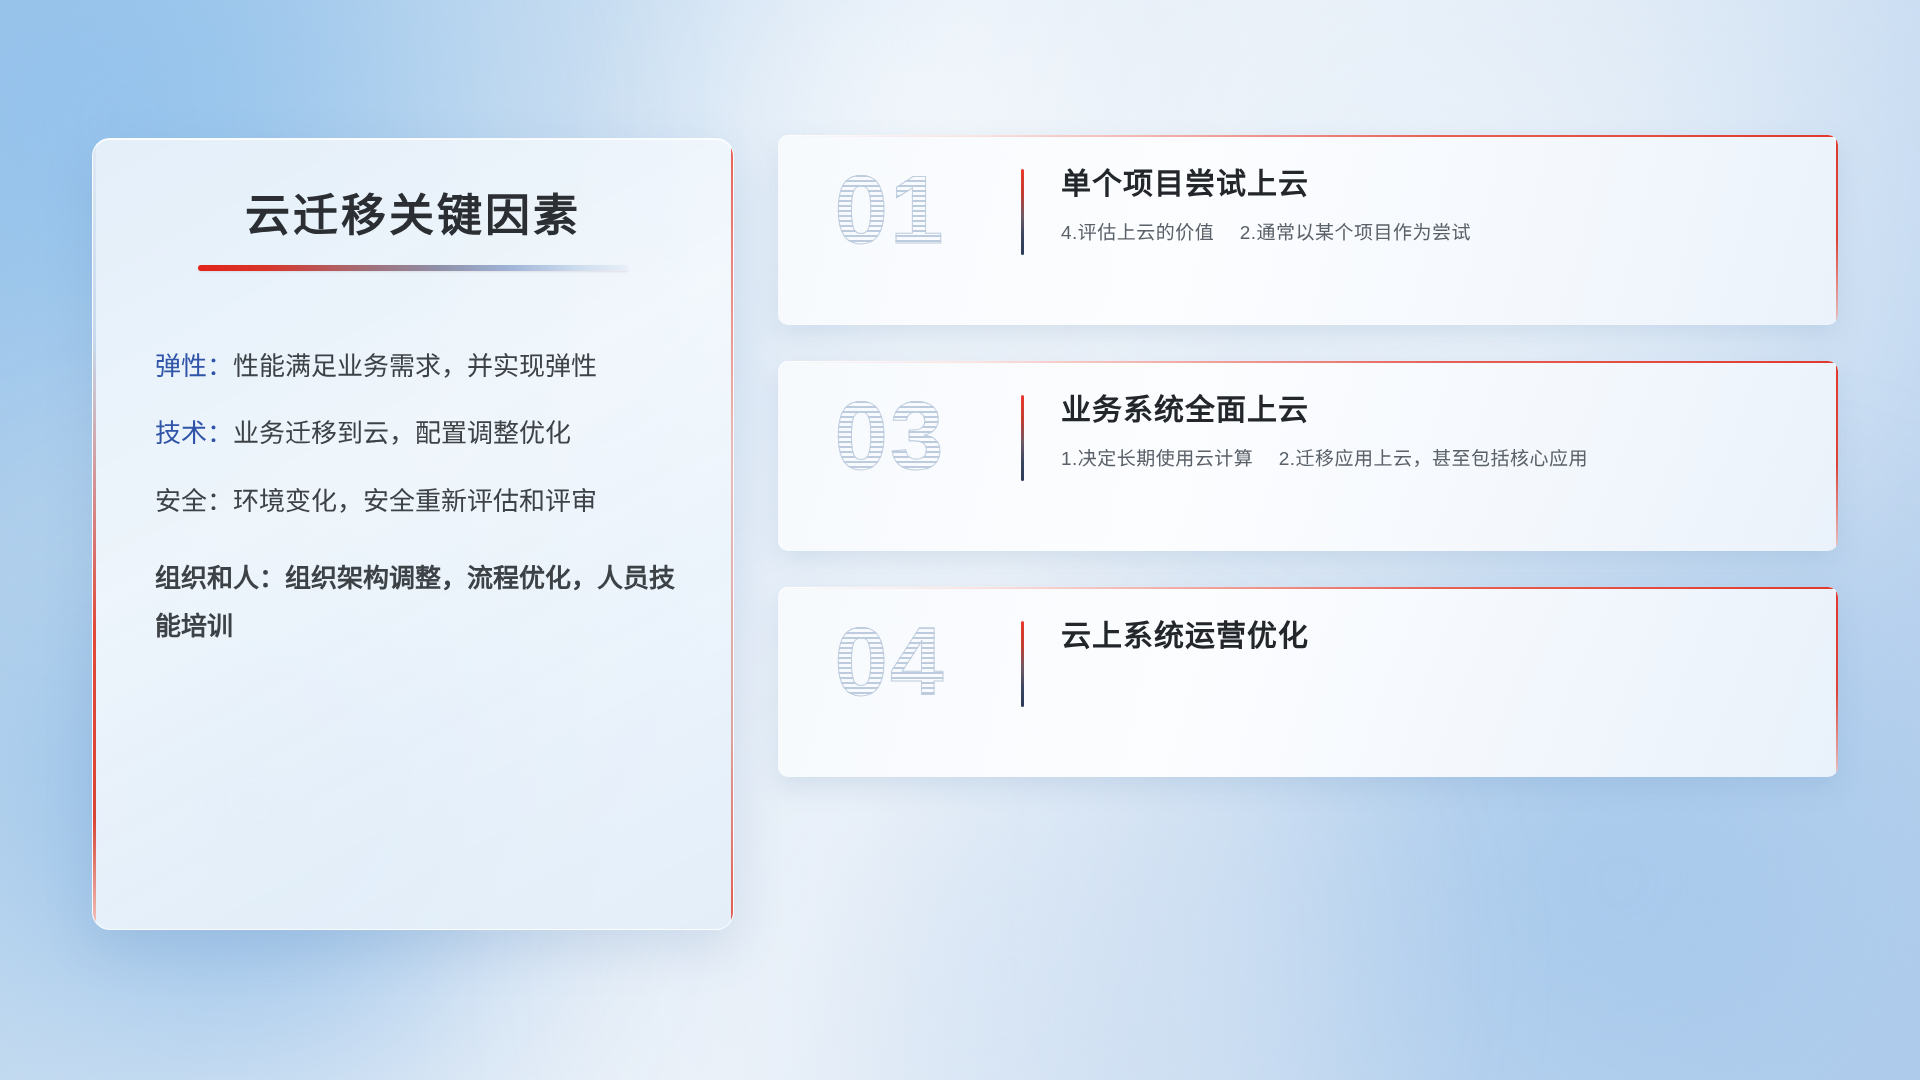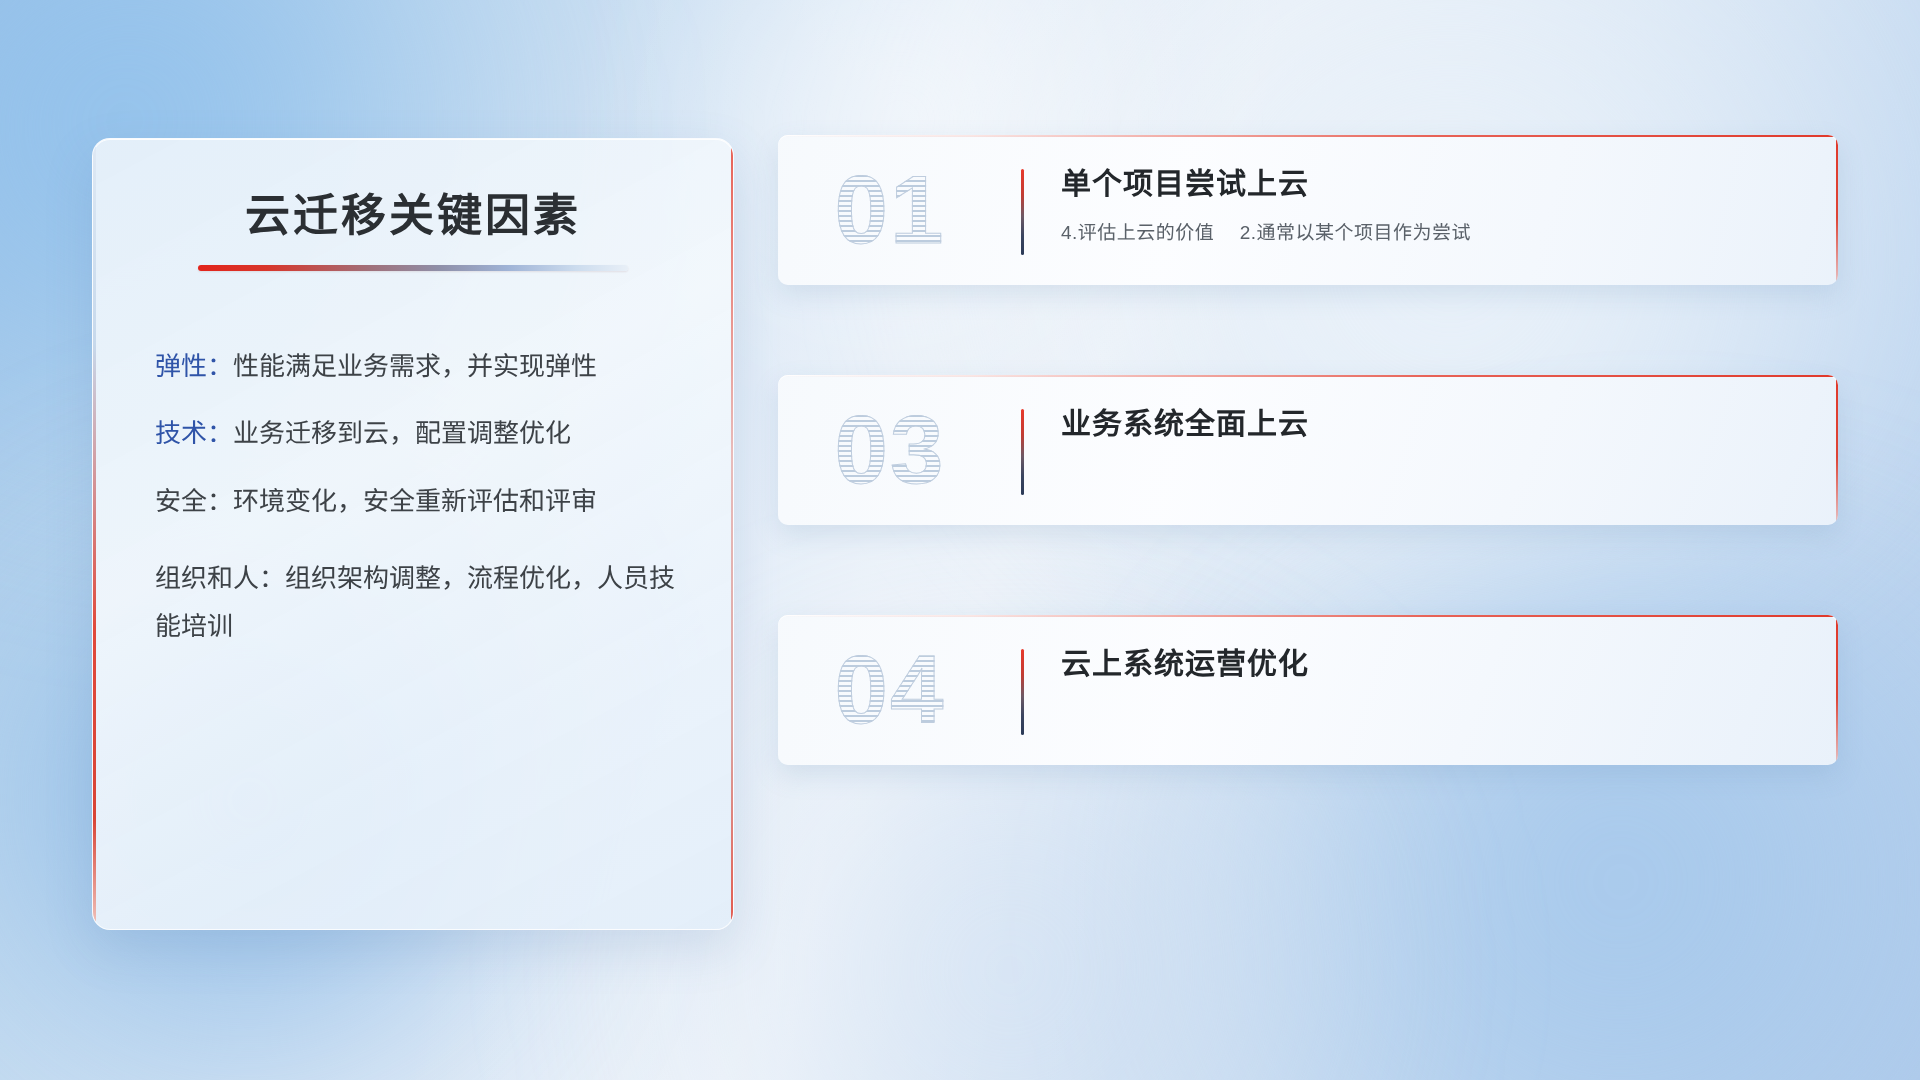--- a/index.html
+++ b/index.html
@@ -68,26 +68,26 @@
     box-shadow:0 1px 2px rgba(120,60,60,.12);
   }
 
   .factors{margin-top:80px;}
   .factor{
     font-size:26px;line-height:1.22;color:#3d4247;
     margin:0 0 36px 6px;white-space:nowrap;
   }
   .factor .f-key{color:#2f54a8;}
   .factor .f-key.plain{color:#3d4247;}
-  .factor.wrapline{white-space:normal;line-height:1.85;margin-bottom:8px;}
+  .factor.wrapline{white-space:normal;line-height:1.85;margin-bottom:8px;font-weight:bold;}
 
   
   .steps{position:absolute;left:778px;top:135px;width:1060px;}
   .step{
-    position:relative;height:150px;margin-bottom:90px;border-radius:10px;
+    position:relative;height:190px;margin-bottom:36px;border-radius:10px;
     background:linear-gradient(105deg,rgba(247,250,253,.97) 0%,rgba(252,253,255,.99) 38%,rgba(244,248,253,.96) 74%,rgba(236,243,251,.95) 100%);
     box-shadow:0 10px 26px rgba(96,134,178,.17),inset 0 1px 0 rgba(255,255,255,.95);
     overflow:hidden;
   }
   .step::before{
     content:"";position:absolute;left:0;right:0;top:0;height:2px;
     background:linear-gradient(90deg,rgba(255,255,255,0) 0%,rgba(240,160,150,.25) 18%,rgba(228,70,56,.85) 62%,#e0392b 100%);
   }
   .step::after{
     content:"";position:absolute;top:0;bottom:0;right:0;width:2px;
@@ -183,20 +183,21 @@
     </article>
 
 
     <article class="step">
       <div class="step-num">
           <span>03</span>
         </div>
       <div class="step-div"></div>
       <div class="step-body">
         <h2 class="step-title">业务系统全面上云</h2>
+        <p class="step-desc">1.决定长期使用云计算　 2.迁移应用上云，甚至包括核心应用</p>
       </div>
     </article>
 
     <article class="step">
       <div class="step-num">
           <span>04</span>
         </div>
       <div class="step-div"></div>
       <div class="step-body">
         <h2 class="step-title">云上系统运营优化</h2>

